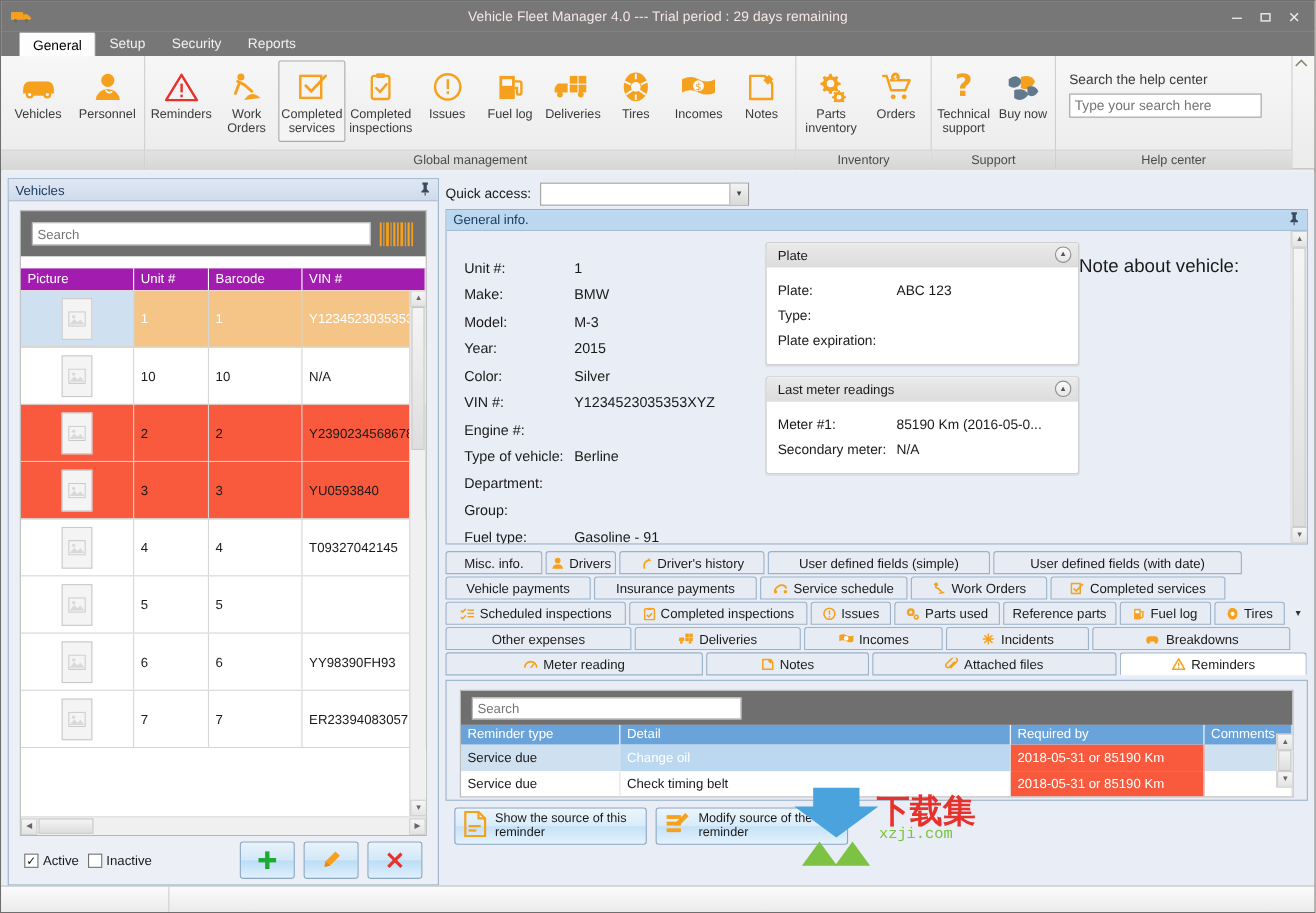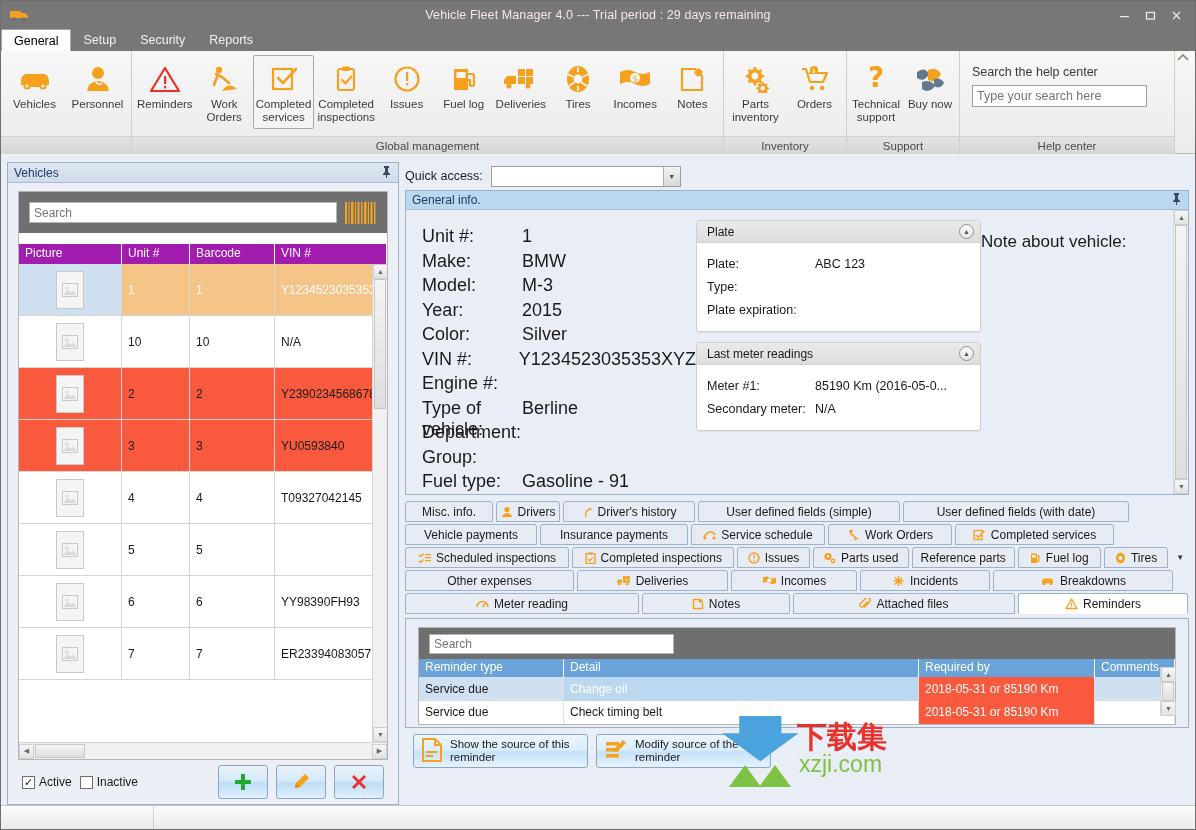--- a/index.html
+++ b/index.html
@@ -51,21 +51,21 @@
     width: 26px; height: 24px;
     display: flex; align-items: center; justify-content: center;
     color: #ececec; font-size: 13px;
   }
 
   
   .ribbon-tabs {
     height: 22px;
     background: #777777;
     display: flex; align-items: flex-end;
-    padding-left: 0;
+    padding-left: 16px;
     position: relative;
   }
   .rtab {
     padding: 3px 12px 3px 12px;
     font-size: 12.5px;
     color: #f0f0f0;
     height: 22px;
     line-height: 16px;
   }
   .rtab.active {
@@ -305,21 +305,21 @@
   .ginfo-head {
     height: 19px;
     background: #bcd7f0;
     border-bottom: 1px solid #a8bcd2;
     display: flex; align-items: center; padding: 0 6px;
     font-size: 12px; color: #1c3c62;
   }
   .ginfo-head .pin { margin-left: auto; color: #33455e; }
   .ginfo-body { flex: 1; display: flex; position: relative; overflow: hidden; }
   .ginfo-left { padding: 16px 0 0 16px; width: 290px; }
-  .frow { display: flex; height: 24.5px; font-size: 18px; align-items: flex-start;}
+  .frow { display: flex; height: 24.5px; font-size: 13px; align-items: flex-end;}
   .flabel { width: 100px; color: #1a1a1a; }
   .fvalue { color: #1a1a1a; }
   .ginfo-mid { padding-top: 10px; width: 285px; }
   .card {
     border: 1px solid #cfcfcf;
     background: #fff;
     border-radius: 3px;
     margin-bottom: 10px;
     box-shadow: 0 1px 1px rgba(0,0,0,.06);
     overflow: hidden;
@@ -437,22 +437,22 @@
     width: 200px; height: 80px;
     pointer-events: none;
   }
   .wm-text {
     position: absolute; left: 78px; top: 4px;
     font-size: 30px; font-weight: bold; color: #e8312a;
     font-family: "DejaVu Sans", sans-serif;
   }
   .wm-sub {
     position: absolute; left: 80px; top: 38px;
-    font-size: 23px; color: #7dc242;
-    font-family: Liberation Sans, sans-serif;
+    font-size: 14px; color: #7dc242;
+    font-family: Liberation Mono, monospace;
   }
 </style>
 </head>
 <body>
 
 <div id="app">
 
   <div class="titlebar">
     <div class="logo">
       <svg width="20" height="14" viewBox="0 0 20 14">

